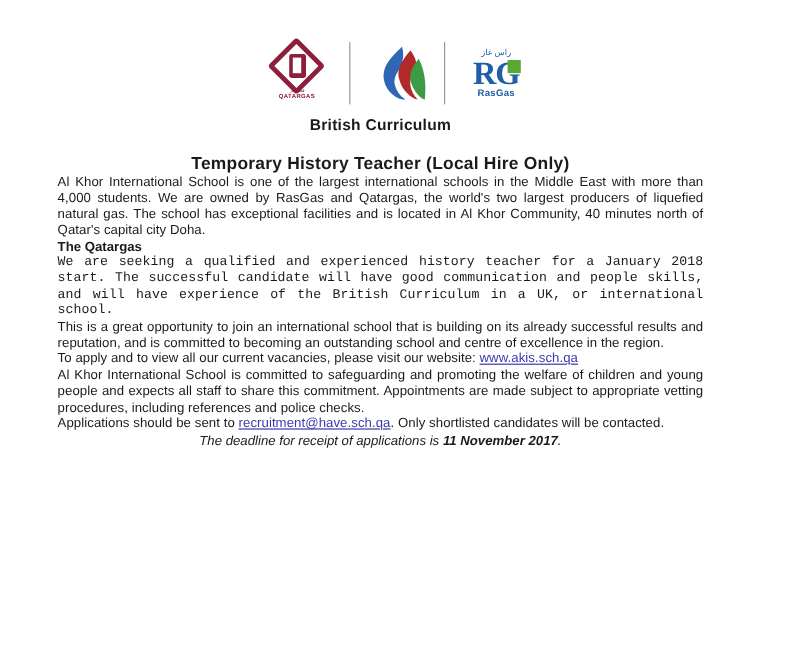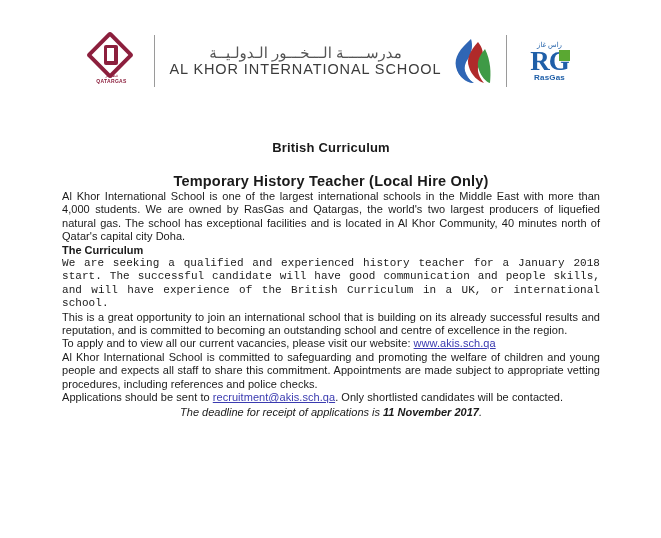--- a/index.html
+++ b/index.html
@@ -174,24 +174,23 @@
     font-size: 8px;
     font-weight: bold;
     color: #1f5fa8;
     line-height: 9px;
     letter-spacing: .2px;
   }
 
   
   .doc {
     position: absolute;
-    left: 62px;
+    left: 48px;
     top: 96px;
     width: 538px;
-    margin-top: 44px;
   }
 
   h1.title {
     font-size: 13px;
     font-weight: bold;
     text-align: center;
     margin: 0;
     line-height: 16px;
     letter-spacing: .2px;
   }
@@ -257,24 +256,20 @@
           <div class="qg-inner2"></div>
         </div>
         <div class="qg-ar">قطرغاز</div>
         <div class="qg-name">QATARGAS</div>
       </div>
     </div>
 
     <div class="divider"></div>
 
     <div class="logo-slot">
-      <div class="akis-word">
-        <div class="akis-ar">مدرســـــة الـــخـــور الـدولـيــة</div>
-        <div class="akis-en">AL KHOR INTERNATIONAL SCHOOL</div>
-      </div>
       <svg class="flame" viewBox="0 0 42 48">
         <path d="M21 2 C10 12 4 20 6 30 C8 40 18 46 24 46 C14 40 12 30 18 22 C22 16 23 8 21 2 Z" fill="#2f66b5"></path>
         <path d="M28 5 C20 14 16 22 19 30 C21 38 29 45 34 46 C27 38 26 30 31 23 C35 17 32 10 28 5 Z" fill="#b02a2a"></path>
         <path d="M35 12 C29 19 26 26 29 33 C31 39 36 45 40 46 C41 36 41 24 35 12 Z" fill="#3f9a46"></path>
         <path d="M13 14 C7 22 5 30 9 37 C12 42 18 46 23 46 C15 39 12 28 13 14 Z" fill="#2f66b5" opacity="0.85"></path>
       </svg>
     </div>
 
     <div class="divider"></div>
 
@@ -292,30 +287,30 @@
   </div>
 
   <div class="doc">
 
     <h1 class="title">British Curriculum</h1>
 
     <h2 class="subtitle">Temporary History Teacher (Local Hire Only)</h2>
 
     <p class="body gap-lg">Al Khor International School is one of the largest international schools in the Middle East with more than 4,000 students. We are owned by RasGas and Qatargas, the world's two largest producers of liquefied natural gas. The school has exceptional facilities and is located in Al Khor Community, 40 minutes north of Qatar's capital city Doha.</p>
 
-    <p class="section-head gap-md">The Curriculum</p>
+    <p class="section-head gap-md">The Qatargas</p>
 
     <p class="body gap-sm">We are seeking a qualified and experienced history teacher for a January 2018 start. The successful candidate will have good communication and people skills, and will have experience of the British Curriculum in a UK, or international school.</p>
 
     <p class="body gap-md">This is a great opportunity to join an international school that is building on its already successful results and reputation, and is committed to becoming an outstanding school and centre of excellence in the region.</p>
 
 
     <p class="body gap-md"><span>To apply and to view all our current vacancies, please visit our website: </span><a class="doclink" href="#">www.akis.sch.qa</a></p>
 
     <p class="body gap-md">Al Khor International School is committed to safeguarding and promoting the welfare of children and young people and expects all staff to share this commitment. Appointments are made subject to appropriate vetting procedures, including references and police checks.</p>
 
-    <p class="body gap-md"><span>Applications should be sent to </span><a class="doclink" href="#">recruitment@akis.sch.qa</a><span>. Only shortlisted candidates will be contacted.</span></p>
+    <p class="body gap-md"><span>Applications should be sent to </span><a class="doclink" href="#">recruitment@have.sch.qa</a><span>. Only shortlisted candidates will be contacted.</span></p>
 
     <p class="deadline gap-md"><span>The deadline for receipt of applications is </span><b>11 November 2017</b><span>.</span></p>
 
   </div>
 
 </div>
 
 </body></html>

